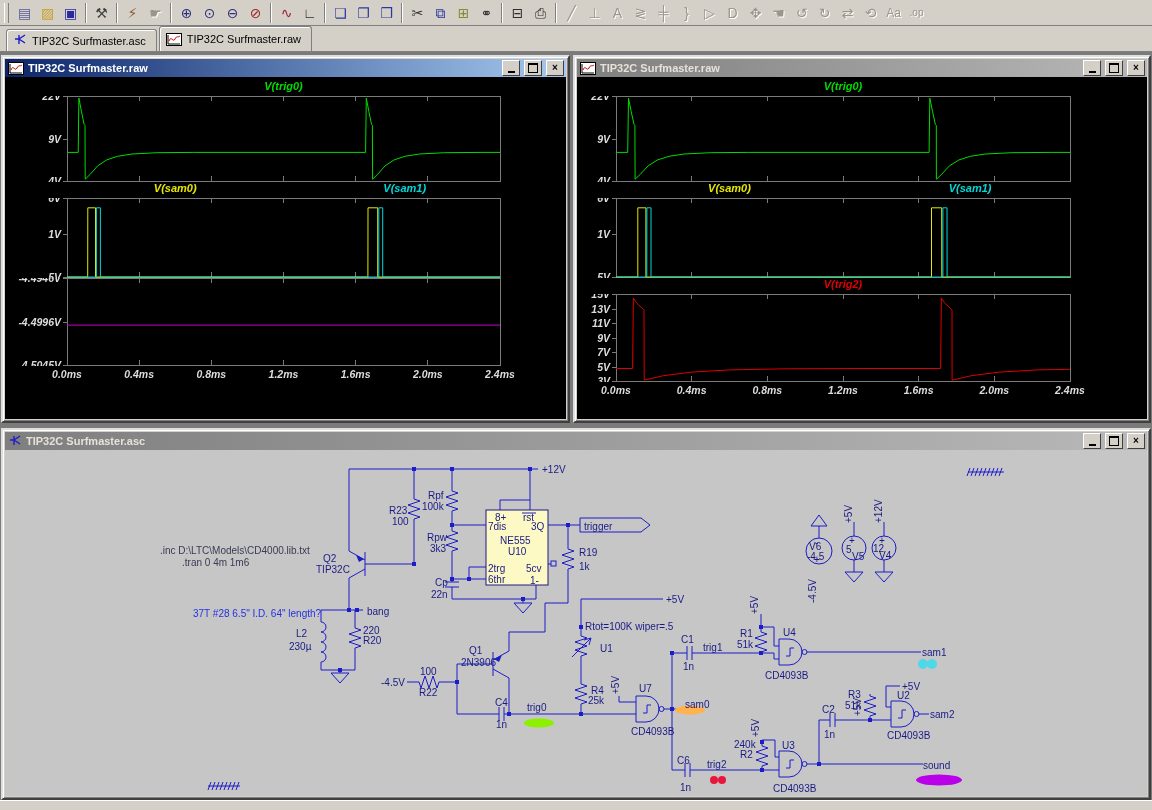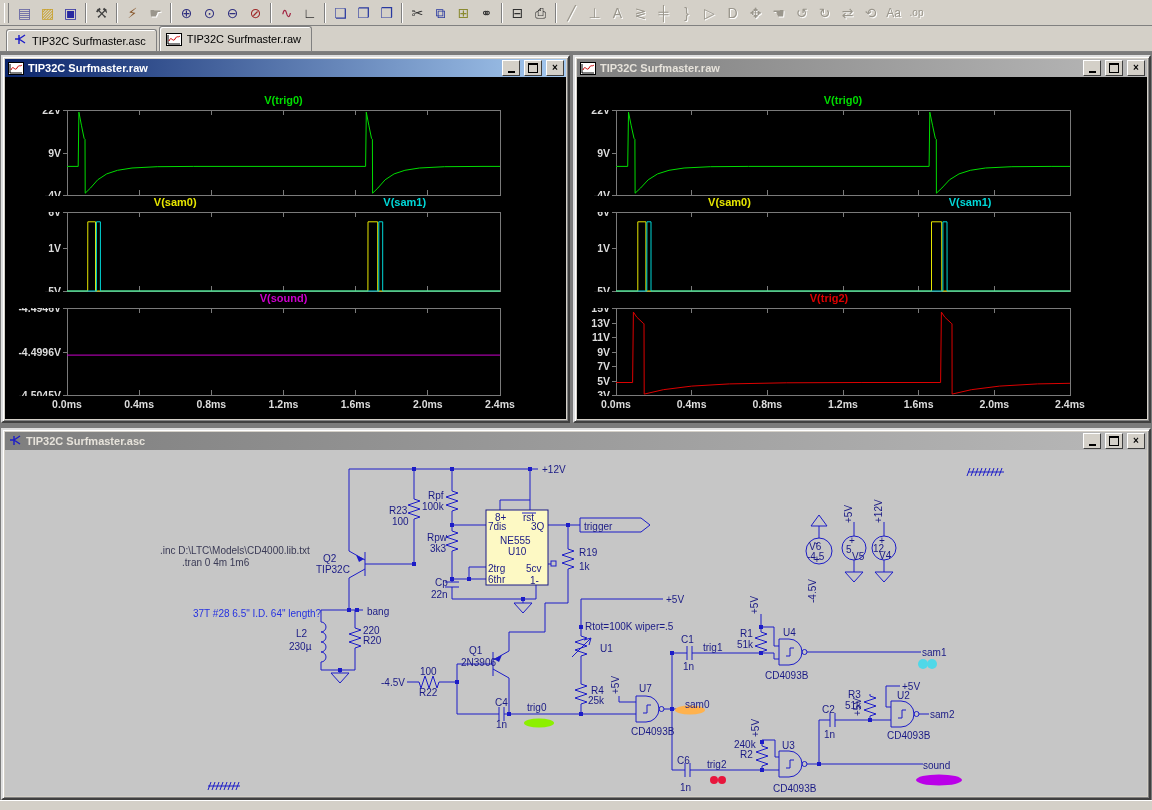--- a/index.html
+++ b/index.html
@@ -32,21 +32,21 @@
   .titlebar.inactive{background:linear-gradient(to right,#7f7f7f,#b8b8b8);}
   .titlebar .ttext{flex:1;font-weight:bold;font-size:11px;color:#fff;white-space:nowrap;overflow:hidden;}
   .titlebar.inactive .ttext{color:#e6e2da;}
   .wbtn{width:16px;height:14px;background:#d4d0c8;border:1px solid;border-color:#fff #404040 #404040 #fff;
         display:flex;align-items:center;justify-content:center;font-size:10px;font-weight:bold;color:#000;}
   .wbtn i{font-style:normal;line-height:1;}
   .wbtn .mini{display:block;width:7px;height:2px;background:#000;margin-top:7px;}
   .wbtn .maxi{display:block;width:8px;height:7px;border:1px solid #000;border-top:2px solid #000;}
   .tbicon{width:16px;height:13px;display:flex;align-items:center;justify-content:center;background:#fff;
           border:1px solid #000;box-sizing:border-box;}
-  .plot-body{background:#000;position:relative;height:calc(100% - 18px);overflow:hidden;padding-top:17px;box-sizing:border-box;}
+  .plot-body{background:#000;position:relative;height:calc(100% - 18px);overflow:hidden;padding-top:3px;box-sizing:border-box;font-style:italic;}
   .pane-titles{position:relative;height:16px;}
   .pane-titles span{position:absolute;transform:translateX(-50%);font-weight:bold;font-size:11px;white-space:nowrap;}
   .schem-body{background:#c6c6c6;height:calc(100% - 18px);overflow:hidden;}
   
   .sch-w{stroke:#1c1cc8;fill:none;stroke-width:1;}
   .sch-f{fill:#1c1cc8;stroke:none;}
   text.sch-t{fill:#1a1a85;font-size:10px;font-family:"Liberation Sans","DejaVu Sans",sans-serif;}
   text.sch-c{fill:#2531e0;font-size:10px;font-family:"Liberation Sans","DejaVu Sans",sans-serif;}
   text.sch-d{fill:#3a3a55;font-size:10px;font-family:"Liberation Sans","DejaVu Sans",sans-serif;}
   #bottomstrip{position:absolute;left:0;top:800px;width:1152px;height:10px;background:#d4d0c8;border-top:1px solid #fff;}
@@ -194,23 +194,20 @@
           <line x1="278.5" y1="0.5" x2="278.5" y2="5" stroke="#7a7a7a"></line>
           <line x1="350.6666666666667" y1="79" x2="350.6666666666667" y2="74" stroke="#7a7a7a"></line>
           <line x1="350.6666666666667" y1="0.5" x2="350.6666666666667" y2="5" stroke="#7a7a7a"></line>
           <line x1="422.83333333333337" y1="79" x2="422.83333333333337" y2="74" stroke="#7a7a7a"></line>
           <line x1="422.83333333333337" y1="0.5" x2="422.83333333333337" y2="5" stroke="#7a7a7a"></line>
           <line x1="495" y1="79" x2="495" y2="74" stroke="#7a7a7a"></line>
           <line x1="495" y1="0.5" x2="495" y2="5" stroke="#7a7a7a"></line>
           <polyline points="62.0,79.0 82.7,79.0 82.8,9.8 90.5,9.8 90.5,79.0 362.9,79.0 363.0,9.8 372.7,9.8 372.7,79.0 495.0,79.0" fill="none" stroke="#e6e600" stroke-width="1" shape-rendering="auto"></polyline>
           <polyline points="62.0,79.0 91.4,79.0 91.4,9.8 95.4,9.8 95.4,79.0 373.8,79.0 373.8,9.8 377.7,9.8 377.7,79.0 495.0,79.0" fill="none" stroke="#00d8d8" stroke-width="1" shape-rendering="auto"></polyline>
         </svg>
-        <div class="pane-titles">
-          <span style="color: rgb(204, 0, 204); left: 278.5px;">V(sound)</span>
-        </div>
         <svg width="561" height="88" shape-rendering="crispEdges" style="display: block;">
           <rect x="62.5" y="0.5" width="433" height="87" fill="none" stroke="#7a7a7a"></rect>
           <line x1="58" y1="0.5" x2="63" y2="0.5" stroke="#7a7a7a"></line>
           <text x="56" y="4" text-anchor="end" fill="#dcdcdc" font-size="10.5" font-weight="bold" font-family="Liberation Sans, DejaVu Sans, sans-serif">-4.4946V</text>
           <line x1="58" y1="44.43939393939292" x2="63" y2="44.43939393939292" stroke="#7a7a7a"></line>
           <text x="56" y="47.93939393939292" text-anchor="end" fill="#dcdcdc" font-size="10.5" font-weight="bold" font-family="Liberation Sans, DejaVu Sans, sans-serif">-4.4996V</text>
           <line x1="58" y1="87.5" x2="63" y2="87.5" stroke="#7a7a7a"></line>
           <text x="56" y="91" text-anchor="end" fill="#dcdcdc" font-size="10.5" font-weight="bold" font-family="Liberation Sans, DejaVu Sans, sans-serif">-4.5045V</text>
           <line x1="62" y1="87" x2="62" y2="82" stroke="#7a7a7a"></line>
           <line x1="62" y1="0.5" x2="62" y2="5" stroke="#7a7a7a"></line>
@@ -310,21 +307,21 @@
           <line x1="341.6666666666667" y1="79" x2="341.6666666666667" y2="74" stroke="#7a7a7a"></line>
           <line x1="341.6666666666667" y1="0.5" x2="341.6666666666667" y2="5" stroke="#7a7a7a"></line>
           <line x1="417.33333333333337" y1="79" x2="417.33333333333337" y2="74" stroke="#7a7a7a"></line>
           <line x1="417.33333333333337" y1="0.5" x2="417.33333333333337" y2="5" stroke="#7a7a7a"></line>
           <line x1="493" y1="79" x2="493" y2="74" stroke="#7a7a7a"></line>
           <line x1="493" y1="0.5" x2="493" y2="5" stroke="#7a7a7a"></line>
           <polyline points="39.0,79.0 60.8,79.0 60.8,9.8 68.9,9.8 68.9,79.0 354.5,79.0 354.5,9.8 364.7,9.8 364.8,79.0 493.0,79.0" fill="none" stroke="#e6e600" stroke-width="1" shape-rendering="auto"></polyline>
           <polyline points="39.0,79.0 69.8,79.0 69.9,9.8 74.0,9.8 74.0,79.0 365.9,79.0 365.9,9.8 370.0,9.8 370.1,79.0 493.0,79.0" fill="none" stroke="#00d8d8" stroke-width="1" shape-rendering="auto"></polyline>
         </svg>
         <div class="pane-titles">
-          <span style="color: rgb(220, 0, 0); left: 252px;">V(trig2)</span>
+          <span style="color: rgb(220, 0, 0); left: 266px;">V(trig2)</span>
         </div>
         <svg width="572" height="88" shape-rendering="crispEdges" style="display: block;">
           <rect x="39.5" y="0.5" width="454" height="87" fill="none" stroke="#7a7a7a"></rect>
           <line x1="35" y1="0.5" x2="40" y2="0.5" stroke="#7a7a7a"></line>
           <text x="33" y="4" text-anchor="end" fill="#dcdcdc" font-size="10.5" font-weight="bold" font-family="Liberation Sans, DejaVu Sans, sans-serif">15V</text>
           <line x1="35" y1="15" x2="40" y2="15" stroke="#7a7a7a"></line>
           <text x="33" y="18.5" text-anchor="end" fill="#dcdcdc" font-size="10.5" font-weight="bold" font-family="Liberation Sans, DejaVu Sans, sans-serif">13V</text>
           <line x1="35" y1="29.5" x2="40" y2="29.5" stroke="#7a7a7a"></line>
           <text x="33" y="33" text-anchor="end" fill="#dcdcdc" font-size="10.5" font-weight="bold" font-family="Liberation Sans, DejaVu Sans, sans-serif">11V</text>
           <line x1="35" y1="44" x2="40" y2="44" stroke="#7a7a7a"></line>

